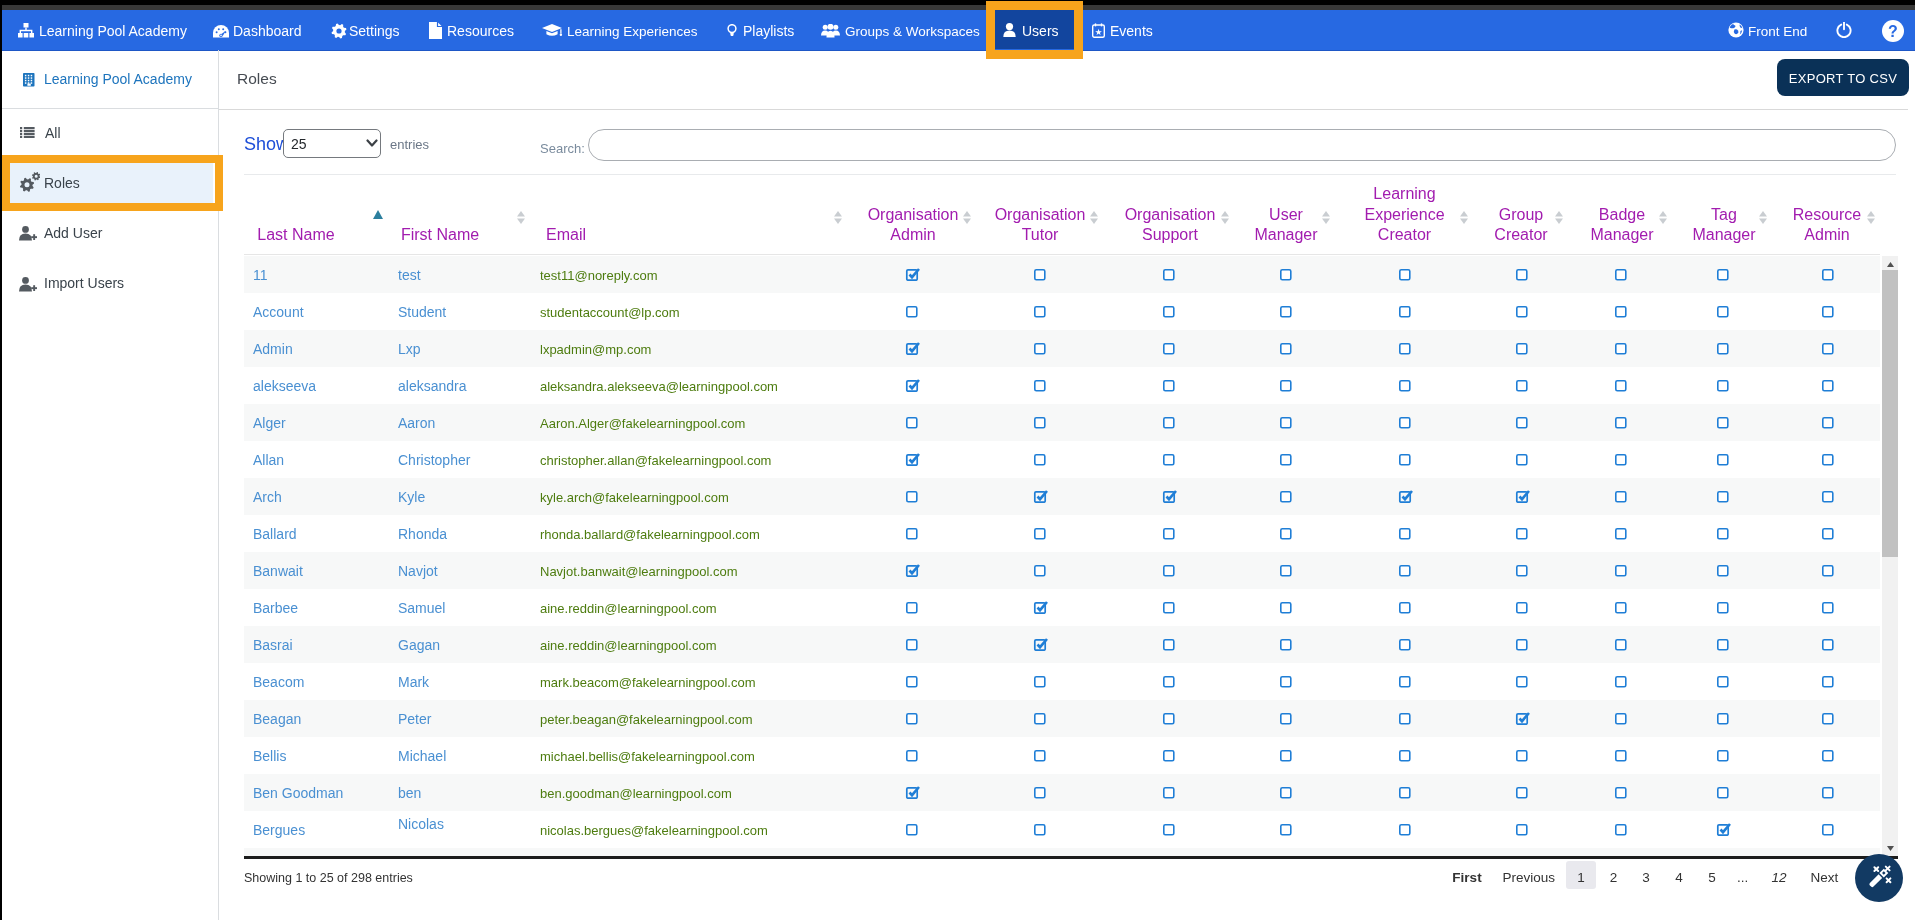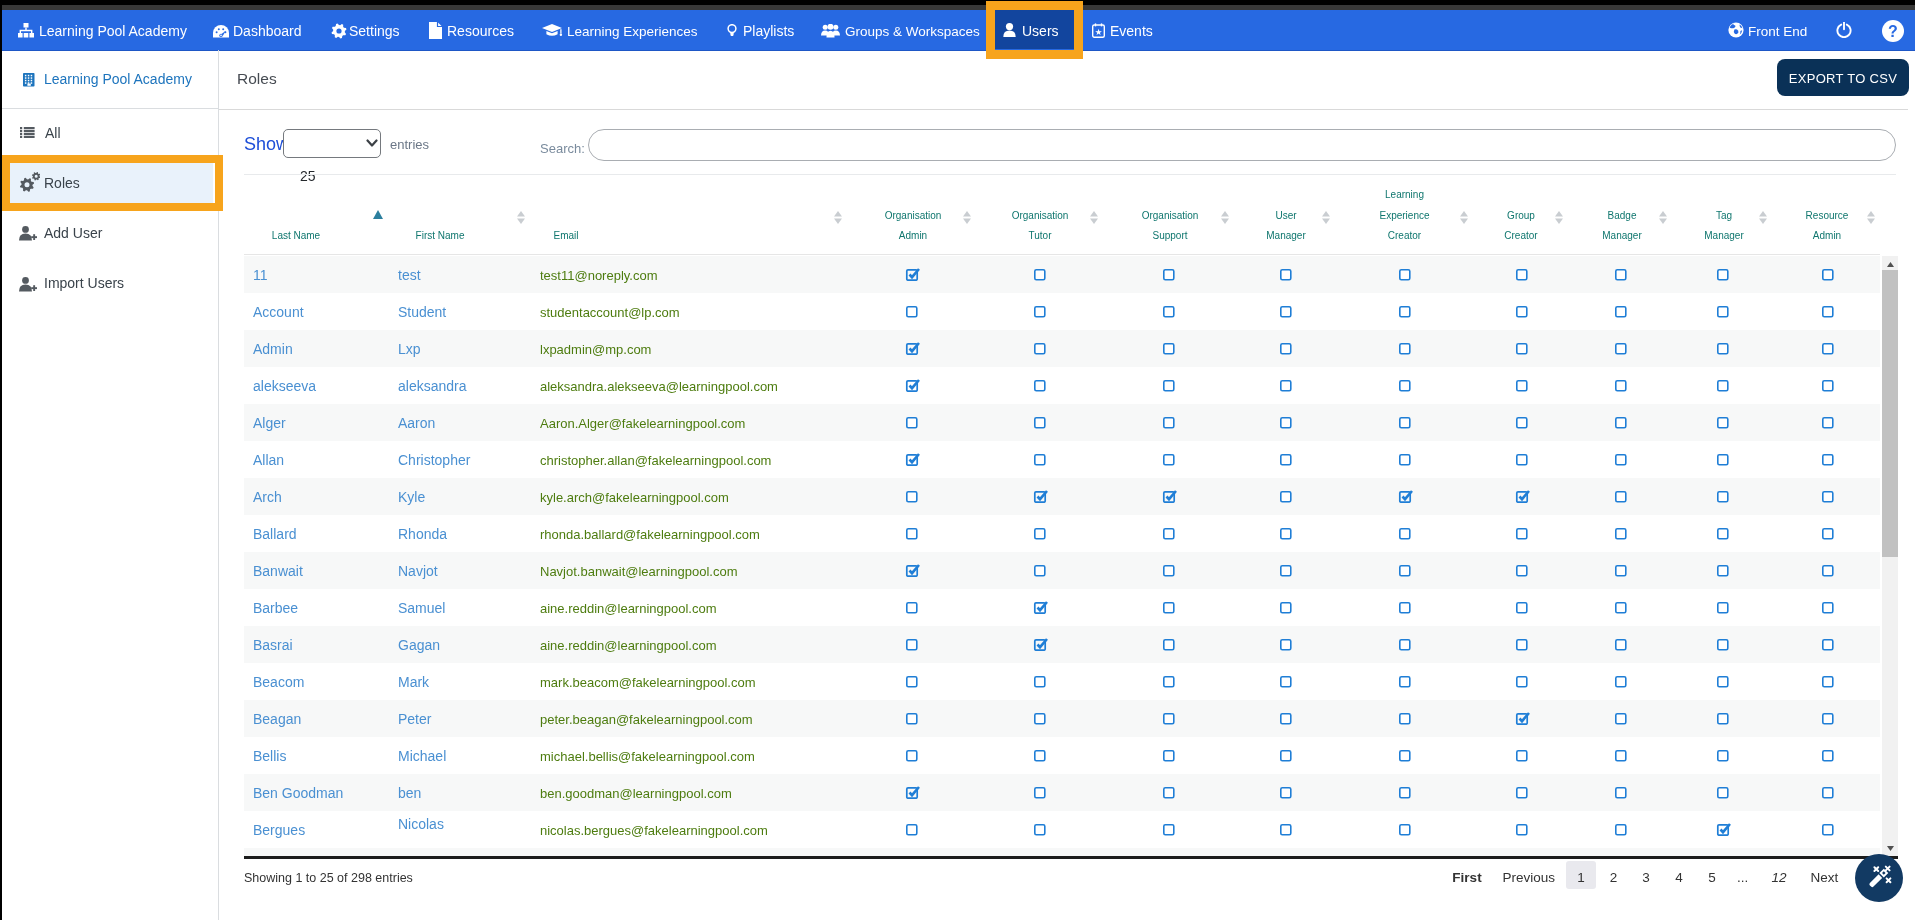--- a/index.html
+++ b/index.html
@@ -2,21 +2,21 @@
 <html><head><meta charset="utf-8"><title>Roles</title>
 <style>
 *{margin:0;padding:0;box-sizing:border-box}
 html,body{width:1915px;height:920px;overflow:hidden;background:#fff}
 body{font-family:"Liberation Sans",sans-serif;-webkit-font-smoothing:antialiased}
 #root{position:relative;width:1915px;height:920px;overflow:hidden;background:#fff}
 .abs{position:absolute}
 .cc{transform:translate(-50%,-50%);white-space:nowrap}
 .vc{transform:translateY(-50%);white-space:nowrap}
 .navitem{color:#fff;font-size:14px;display:flex;align-items:center;gap:9px}
-.hdr{color:#0f766e;font-size:10px}
+.hdr{color:#a21caf;font-size:16px}
 .lnk{color:#4a90d2;font-size:14px}
 .eml{color:#4d7c0f;font-size:13px}
 .sideitem{color:#3a434b;font-size:14px}
 .pgn{color:#333;font-size:13.5px}
 </style></head><body>
 <div id="root">
 
 <div class="abs" style="left:0;top:0;width:1915px;height:5px;background:#000"></div>
 <div class="abs" style="left:0;top:5px;width:1915px;height:5px;background:#383838"></div>
 <div class="abs" style="left:0;top:10px;width:1915px;height:40px;background:#2769e2;box-shadow:0 1px 0 #1e57c6"></div>
@@ -155,21 +155,21 @@
 <rect x="12.2" y="10.2" width="5.8" height="1.9" fill="#545a60"></rect>
       <rect x="14.2" y="8.2" width="1.9" height="5.8" fill="#545a60"></rect>
     </svg>
 <div class="abs vc sideitem" style="left:44px;top:283px;">Import Users</div>
 <div class="abs vc " style="left:237px;top:78.5px;"><span style="color:#464b52;font-size:15.5px">Roles</span></div>
 <div class="abs" style="left:1777px;top:59px;width:132px;height:37px;background:#0a3157;border-radius:8px"></div>
 <div class="abs cc " style="left:1843px;top:77.5px;"><span style="color:#fff;font-size:13px;letter-spacing:0.3px">EXPORT TO CSV</span></div>
 <div class="abs" style="left:219px;top:109px;width:1689px;height:1px;background:#d9d9d9"></div>
 <div class="abs vc " style="left:244px;top:144px;"><span style="color:#1d4ed8;font-size:18px">Show</span></div>
 <div class="abs" style="left:283px;top:129px;width:98px;height:29px;border:1.6px solid #75797e;border-radius:5px;background:#fff"></div>
-<div class="abs vc " style="left:300px;top:143.5px;margin-top:32px;"><span style="color:#24282c;font-size:14px">25</span></div>
+<div class="abs vc " style="left:291px;top:143.5px;"><span style="color:#24282c;font-size:14px">25</span></div>
 <svg class="abs" style="left:366px;top:139px" width="12" height="9" viewBox="0 0 12 9">
       <path d="M1.5,1.5 L6,6.5 L10.5,1.5" fill="none" stroke="#3c4146" stroke-width="2.2" stroke-linecap="round" stroke-linejoin="round"></path>
     </svg>
 <div class="abs vc " style="left:390px;top:144px;"><span style="color:#6b7787;font-size:13px">entries</span></div>
 <div class="abs vc " style="left:540px;top:147.5px;"><span style="color:#7a8b9d;font-size:13px">Search:</span></div>
 <div class="abs" style="left:588px;top:129px;width:1308px;height:32px;border:1px solid #a9adb2;border-radius:16px;background:#fff"></div>
 <div class="abs" style="left:244px;top:174px;width:1652px;height:1px;background:#e8eaec"></div>
 <div class="abs cc hdr" style="left:296px;top:234.5px;">Last Name</div>
 <div class="abs cc hdr" style="left:440px;top:234.5px;">First Name</div>
 <div class="abs cc hdr" style="left:566px;top:234.5px;">Email</div>

